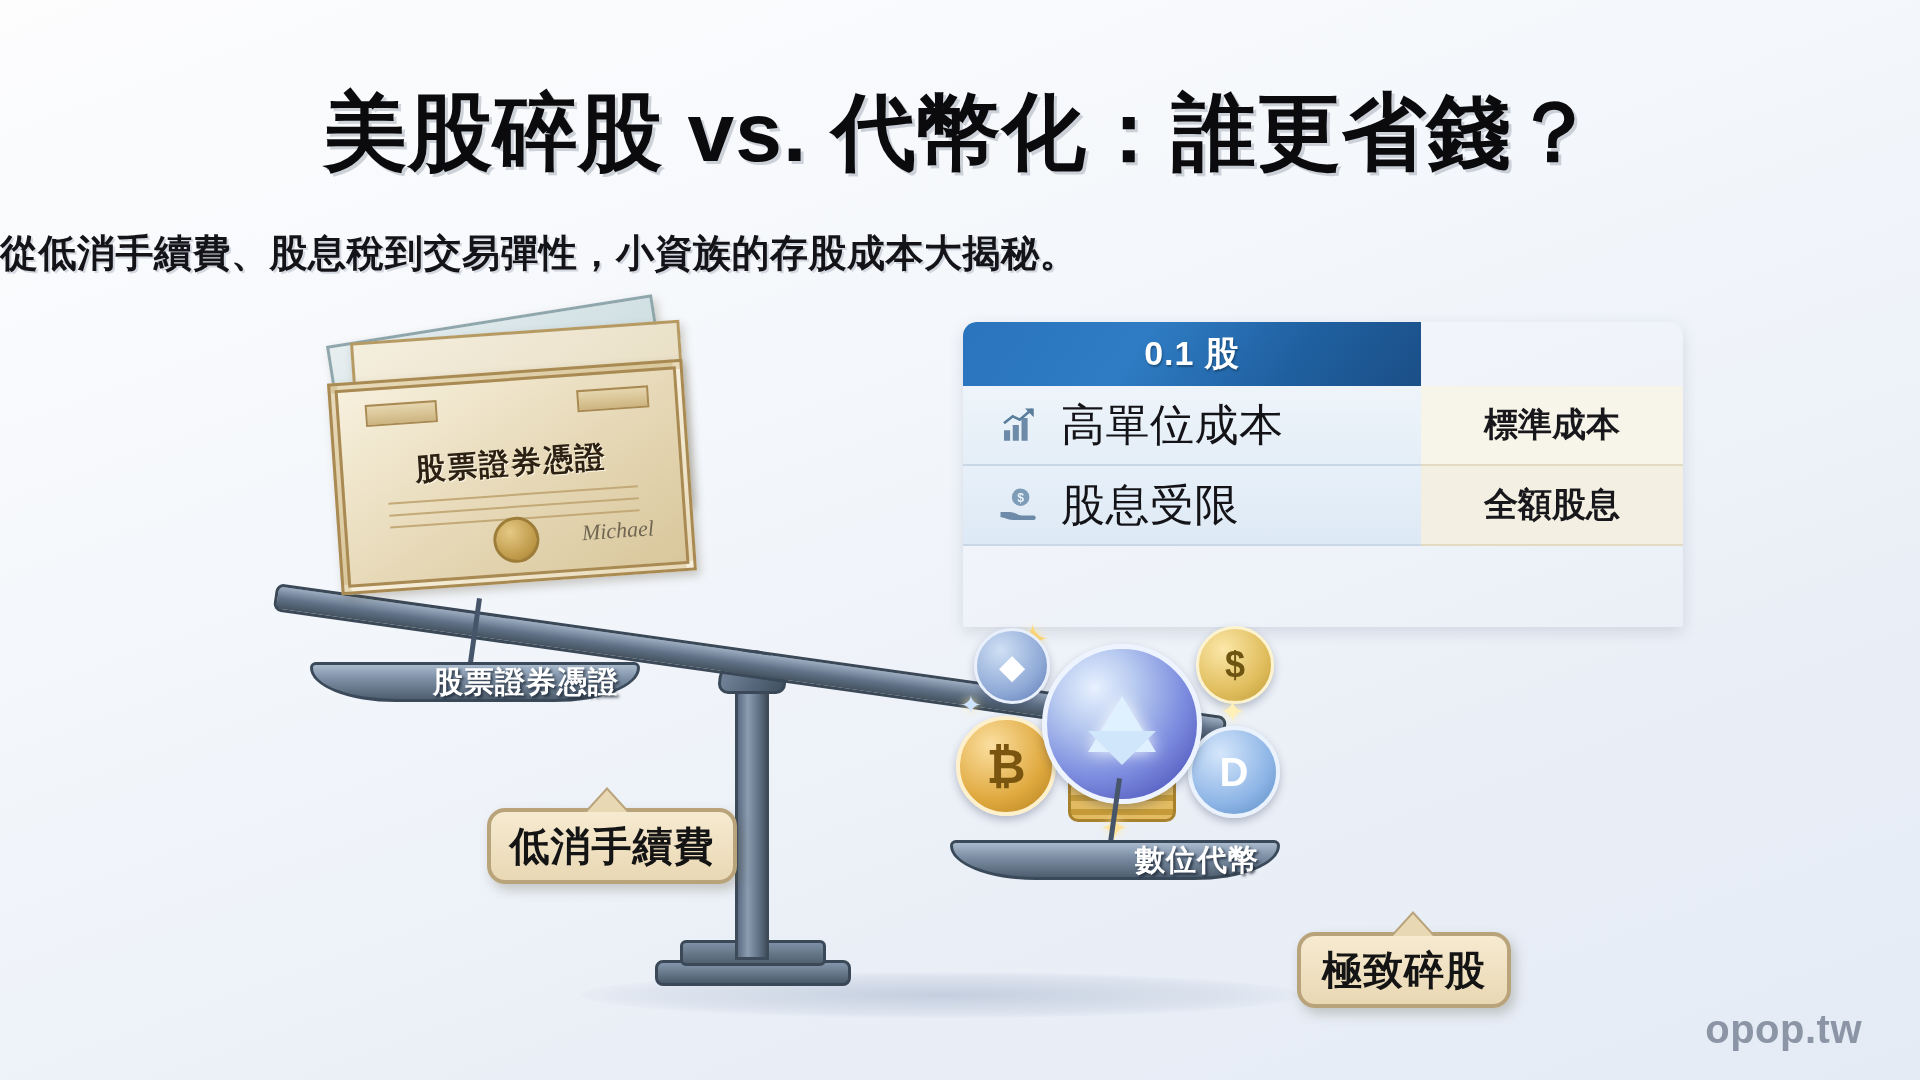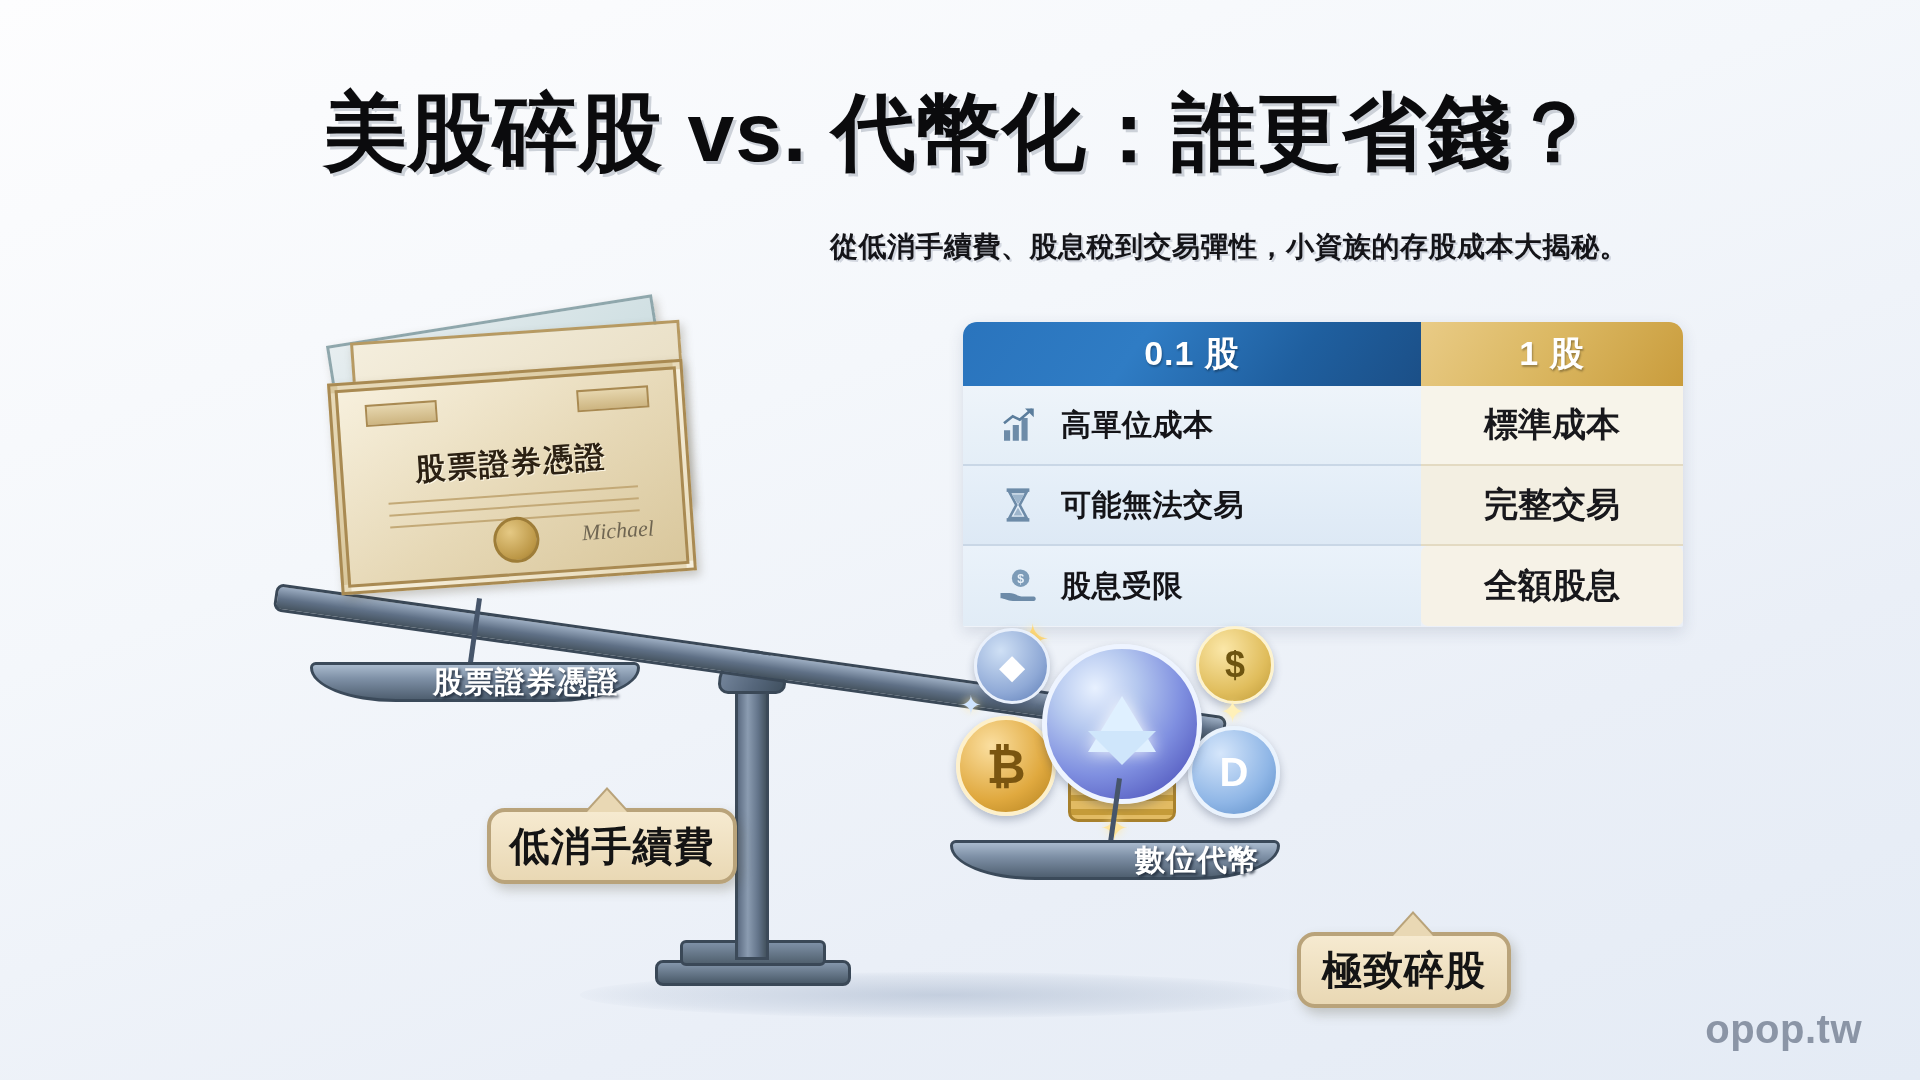--- a/index.html
+++ b/index.html
@@ -19,22 +19,22 @@
     position: absolute; left: 0; top: 76px; width: 1920px;
     text-align: center;
     font-size: 84px; font-weight: bold;
     letter-spacing: 1px;
     color: #0b0b0d;
     text-shadow: 3px 3px 0 rgba(170,176,188,.55);
     white-space: nowrap;
   }
   #subtitle {
     position: absolute; left: 0; top: 228px; width: 1628px;
-    text-align: right;
-    font-size: 28px; font-weight: bold;
+    text-align: left;
+    font-size: 38px; font-weight: bold;
     color: #141418;
     letter-spacing: .5px;
     text-shadow: 2px 2px 0 rgba(175,182,196,.5);
     white-space: nowrap;
   }
 
   
   #table {
     position: absolute; left: 963px; top: 322px;
     width: 720px; height: 305px;
@@ -71,21 +71,21 @@
     display: flex; align-items: center; justify-content: center;
     border-bottom: 2px solid #e3dac2;
     font-size: 34px; font-weight: bold; color: #18181c;
   }
   #table .trow:nth-child(2) .cell-l { background: linear-gradient(180deg,#eef4fa,#e4eef7); }
   #table .trow:nth-child(3) .cell-l { background: linear-gradient(180deg,#e7f0f9,#dde9f5); }
   #table .trow:nth-child(4) .cell-l { background: linear-gradient(180deg,#eaf2fa,#e1ecf6); border-bottom:none; }
   #table .trow:nth-child(2) .cell-r { background: #f7f4ea; }
   #table .trow:nth-child(3) .cell-r { background: #f3efe2; }
   #table .trow:nth-child(4) .cell-r { background: #f6f2e7; border-bottom:none;border-radius:7px; }
-  #table .cell-l .lbl { font-size: 30px; font-weight: bold; color: #141418; letter-spacing: .5px; }
+  #table .cell-l .lbl { font-size: 44px; font-weight: normal; color: #141418; letter-spacing: .5px; }
   #table .ricon { width: 42px; height: 42px; flex: 0 0 42px; }
 
   
   #scale { position: absolute; left: 250px; top: 540px; width: 1250px; height: 500px; }
 
   .base-shadow {
     position:absolute; left: 330px; top: 432px; width: 720px; height: 46px;
     background: radial-gradient(ellipse at center, rgba(165,180,202,.55) 0%, rgba(165,180,202,.18) 58%, rgba(165,180,202,0) 75%);
     border-radius: 50%;
   }
@@ -261,50 +261,36 @@
 <body>
 
 <div id="stage">
 
   <div id="title">美股碎股 vs. 代幣化：誰更省錢？</div>
   <div id="subtitle">從低消手續費、股息稅到交易彈性，小資族的存股成本大揭秘。</div>
 
   <div id="table">
     <div class="thead">
       <div class="th left">0.1 股</div>
-      <div class="th right">1 股</div>
     </div>
 
     <div class="trow">
       <div class="cell-l">
         <svg class="ricon" viewBox="0 0 48 48">
           <rect x="8" y="30" width="7" height="12" fill="#6d8ba8"></rect>
           <rect x="18" y="24" width="7" height="18" fill="#6d8ba8"></rect>
           <rect x="28" y="16" width="7" height="26" fill="#6d8ba8"></rect>
           <path d="M8 22 L18 14 L26 18 L40 6" stroke="#5b7d9c" stroke-width="3" fill="none"></path>
           <path d="M32 5 L42 5 L42 15 Z" fill="#5b7d9c"></path>
         </svg>
         <span class="lbl">高單位成本</span>
       </div>
       <div class="cell-r">標準成本</div>
     </div>
 
-    <div class="trow">
-      <div class="cell-l">
-        <svg class="ricon" viewBox="0 0 48 48">
-          <rect x="11" y="5" width="26" height="4" fill="#6d8ba8"></rect>
-          <rect x="11" y="39" width="26" height="4" fill="#6d8ba8"></rect>
-          <path d="M14 9 L34 9 L26 24 L34 39 L14 39 L22 24 Z" fill="none" stroke="#6d8ba8" stroke-width="3"></path>
-          <path d="M17 12 L31 12 L24 23 Z" fill="#9db5cc"></path>
-          <path d="M19 36 L29 36 L24 27 Z" fill="#9db5cc"></path>
-        </svg>
-        <span class="lbl">可能無法交易</span>
-      </div>
-      <div class="cell-r">完整交易</div>
-    </div>
 
     <div class="trow">
       <div class="cell-l">
         <svg class="ricon" viewBox="0 0 48 48">
           <circle cx="27" cy="15" r="10" fill="#7d9cb8"></circle>
           <text x="27" y="21" font-size="14" font-weight="bold" fill="#eaf2f9" text-anchor="middle" font-family="Liberation Sans, sans-serif">$</text>
           <path d="M4 32 L14 32 C20 32 24 36 30 36 L42 36 C45 36 45 41 42 41 L18 41 C12 41 8 38 4 38 Z" fill="#6d8ba8"></path>
         </svg>
         <span class="lbl">股息受限</span>
       </div>

